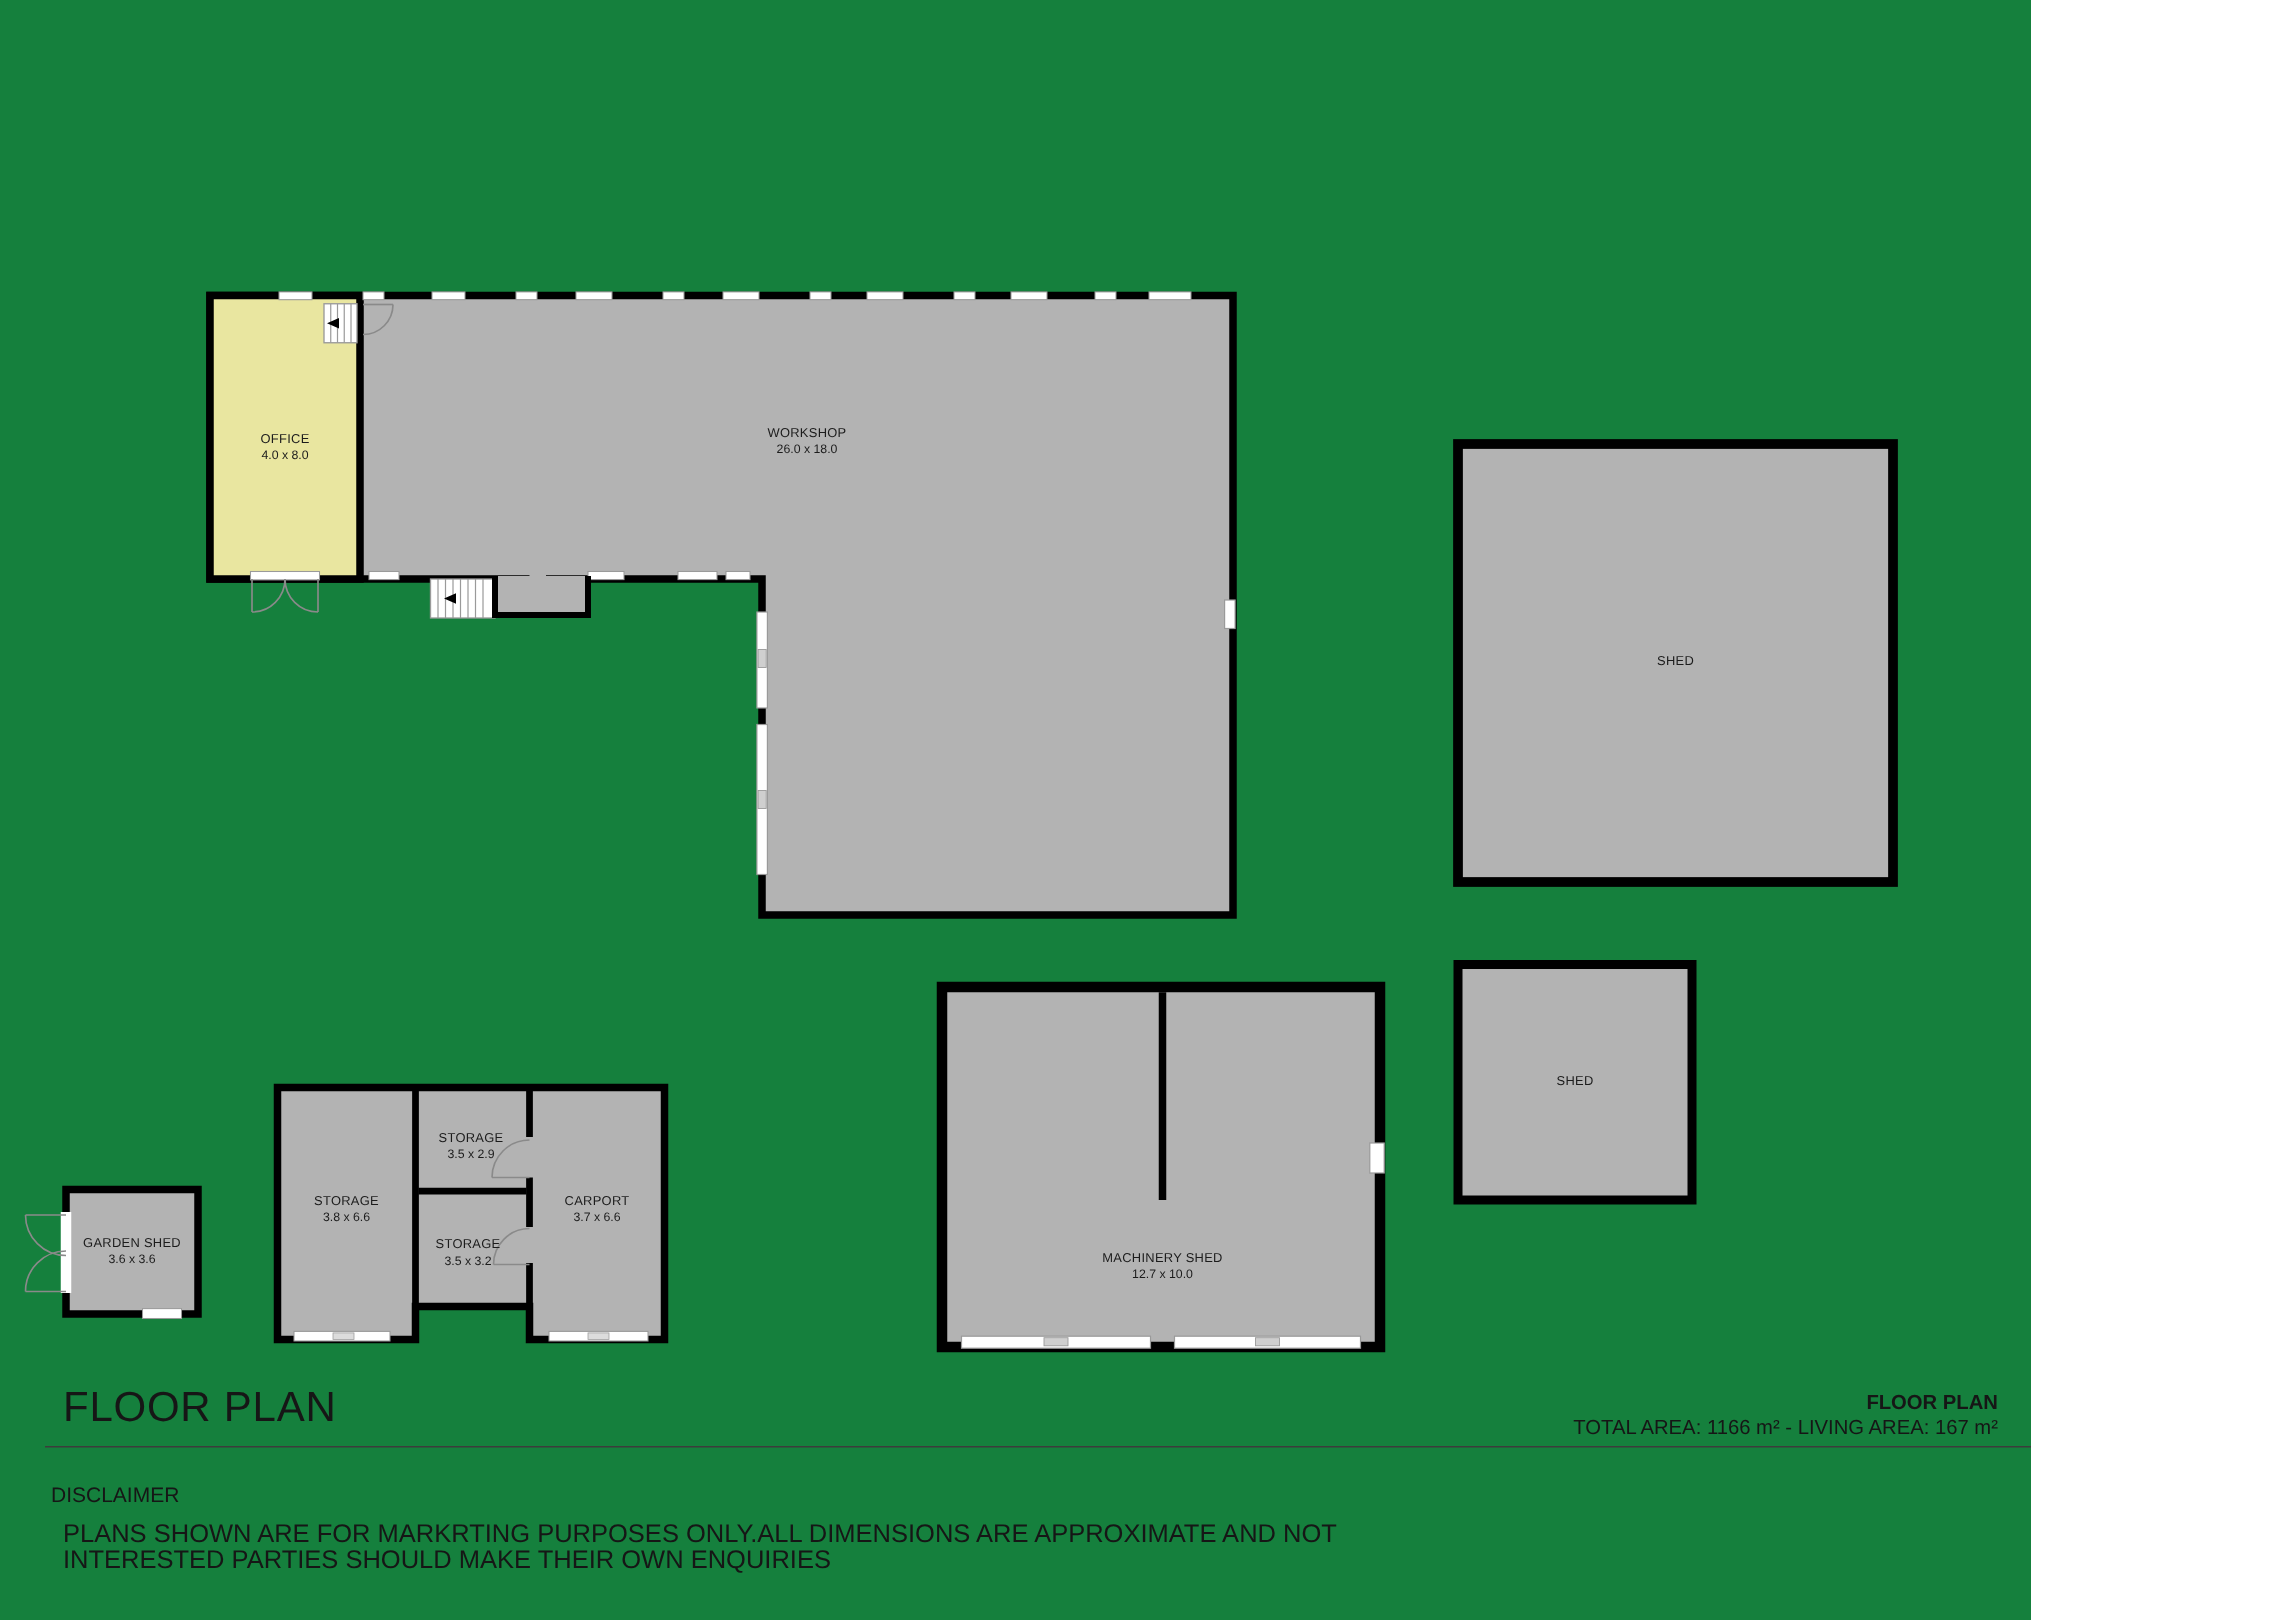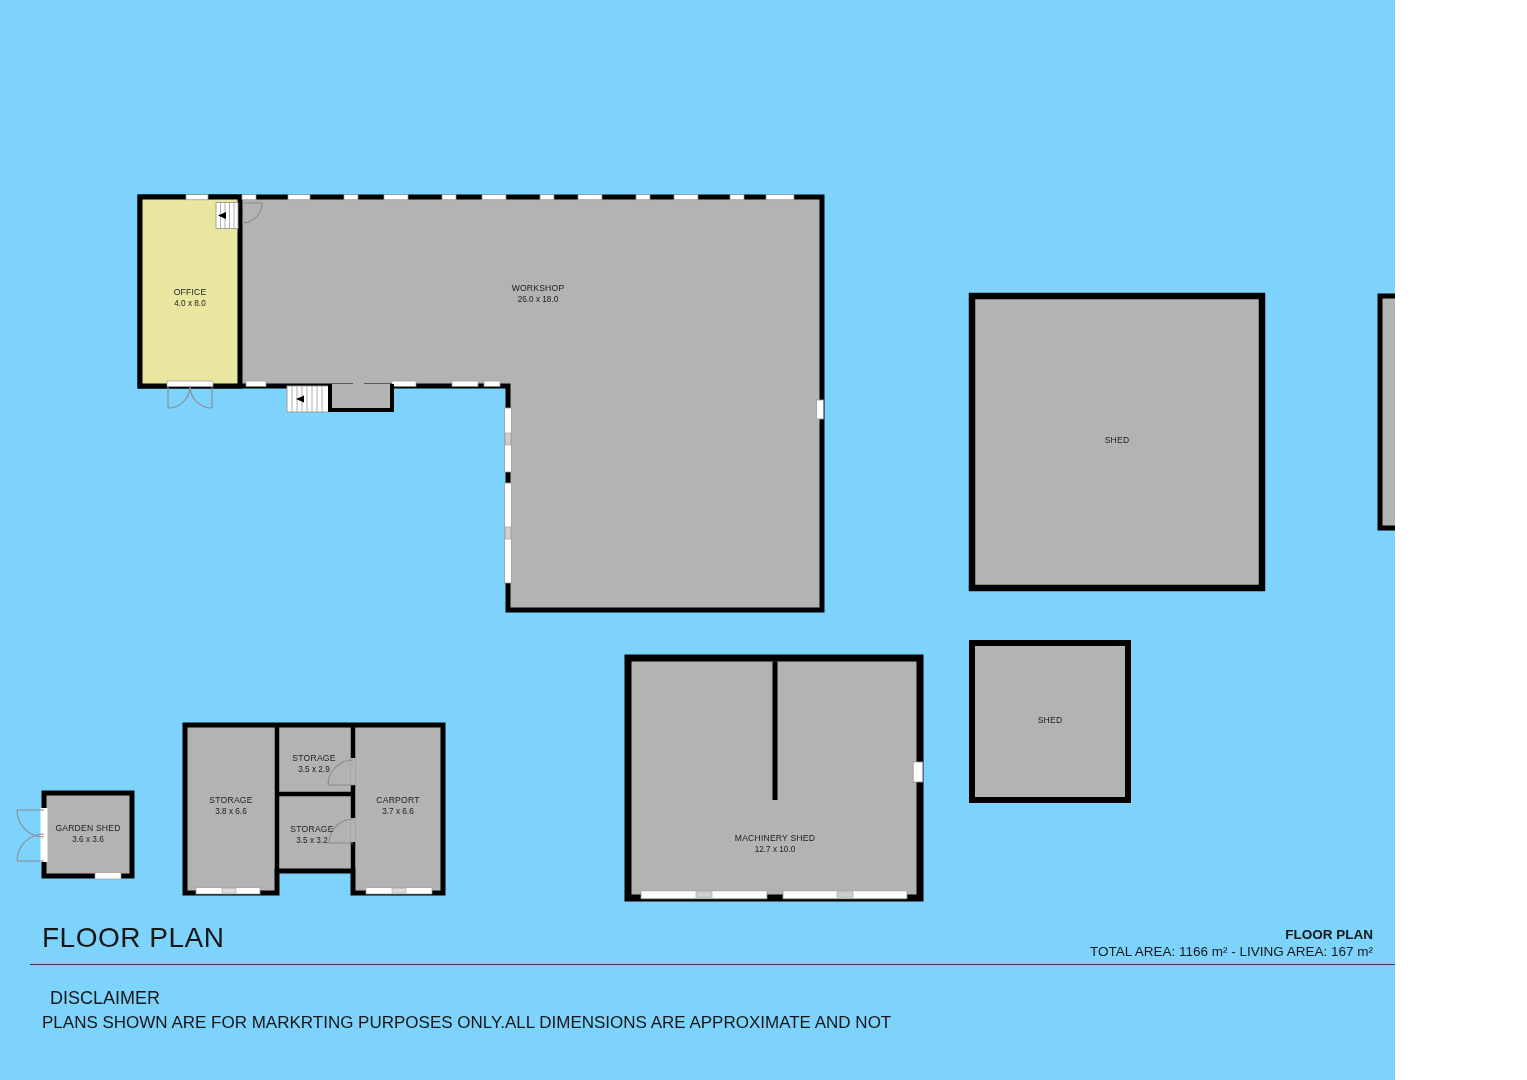--- a/index.html
+++ b/index.html
@@ -1,28 +1,28 @@
 <!DOCTYPE html>
 <html><head>
 <meta charset="utf-8">
 <style>
   html,body{margin:0;padding:0;background:#fff;}
-  .canvas{position:relative;width:1354px;height:1080px;background:#7dd3fc;overflow:hidden;
-          font-family:"Liberation Sans", sans-serif;padding-left:41px;}
+  .canvas{position:relative;width:1354px;height:1080px;background:#15803d;overflow:hidden;
+          font-family:"Liberation Sans", sans-serif;}
   svg{position:absolute;left:0;top:0;}
   svg text{font-family:"Liberation Sans", sans-serif;fill:#1c1c1c;}
   .room-label{font-size:8.6px;letter-spacing:.2px;}
   .room-dims{font-size:8.2px;}
   .footer-title{position:absolute;left:42px;top:922px;font-size:28px;color:#161616;
                 letter-spacing:.5px;}
   .footer-right{position:absolute;right:22px;top:927px;text-align:right;color:#161616;}
   .footer-plan-label{font-size:13.5px;font-weight:bold;}
   .footer-area{font-size:13.5px;margin-top:2px;margin-left:24px;}
   .footer-rule{position:absolute;left:30px;top:964px;width:1476px;border-top:1.6px solid #3c3c3c;}
-  .disclaimer-heading{position:absolute;left:50px;top:988px;font-size:18px;color:#161616;}
+  .disclaimer-heading{position:absolute;left:34px;top:988px;font-size:14px;color:#161616;}
   .disclaimer-text{position:absolute;left:42px;top:1014px;font-size:17px;line-height:17px;color:#161616;}
 </style>
 </head>
 <body>
 
 <div class="canvas">
 
 <svg width="1527" height="918" viewBox="0 0 1527 918">
 
   <g>
@@ -174,15 +174,16 @@
     <div class="footer-plan-label">FLOOR PLAN</div>
     <div class="footer-area">TOTAL AREA: 1166 m² - LIVING AREA:  167 m²</div>
   </div>
 
   <div class="footer-rule"></div>
 
   <div class="disclaimer-heading">DISCLAIMER</div>
 
   <div class="disclaimer-text">
     <div>PLANS SHOWN ARE FOR MARKRTING PURPOSES ONLY.ALL DIMENSIONS ARE APPROXIMATE AND NOT</div>
+    <div>INTERESTED PARTIES SHOULD MAKE THEIR OWN ENQUIRIES</div>
   </div>
 
 </div>
 
 </body></html>

